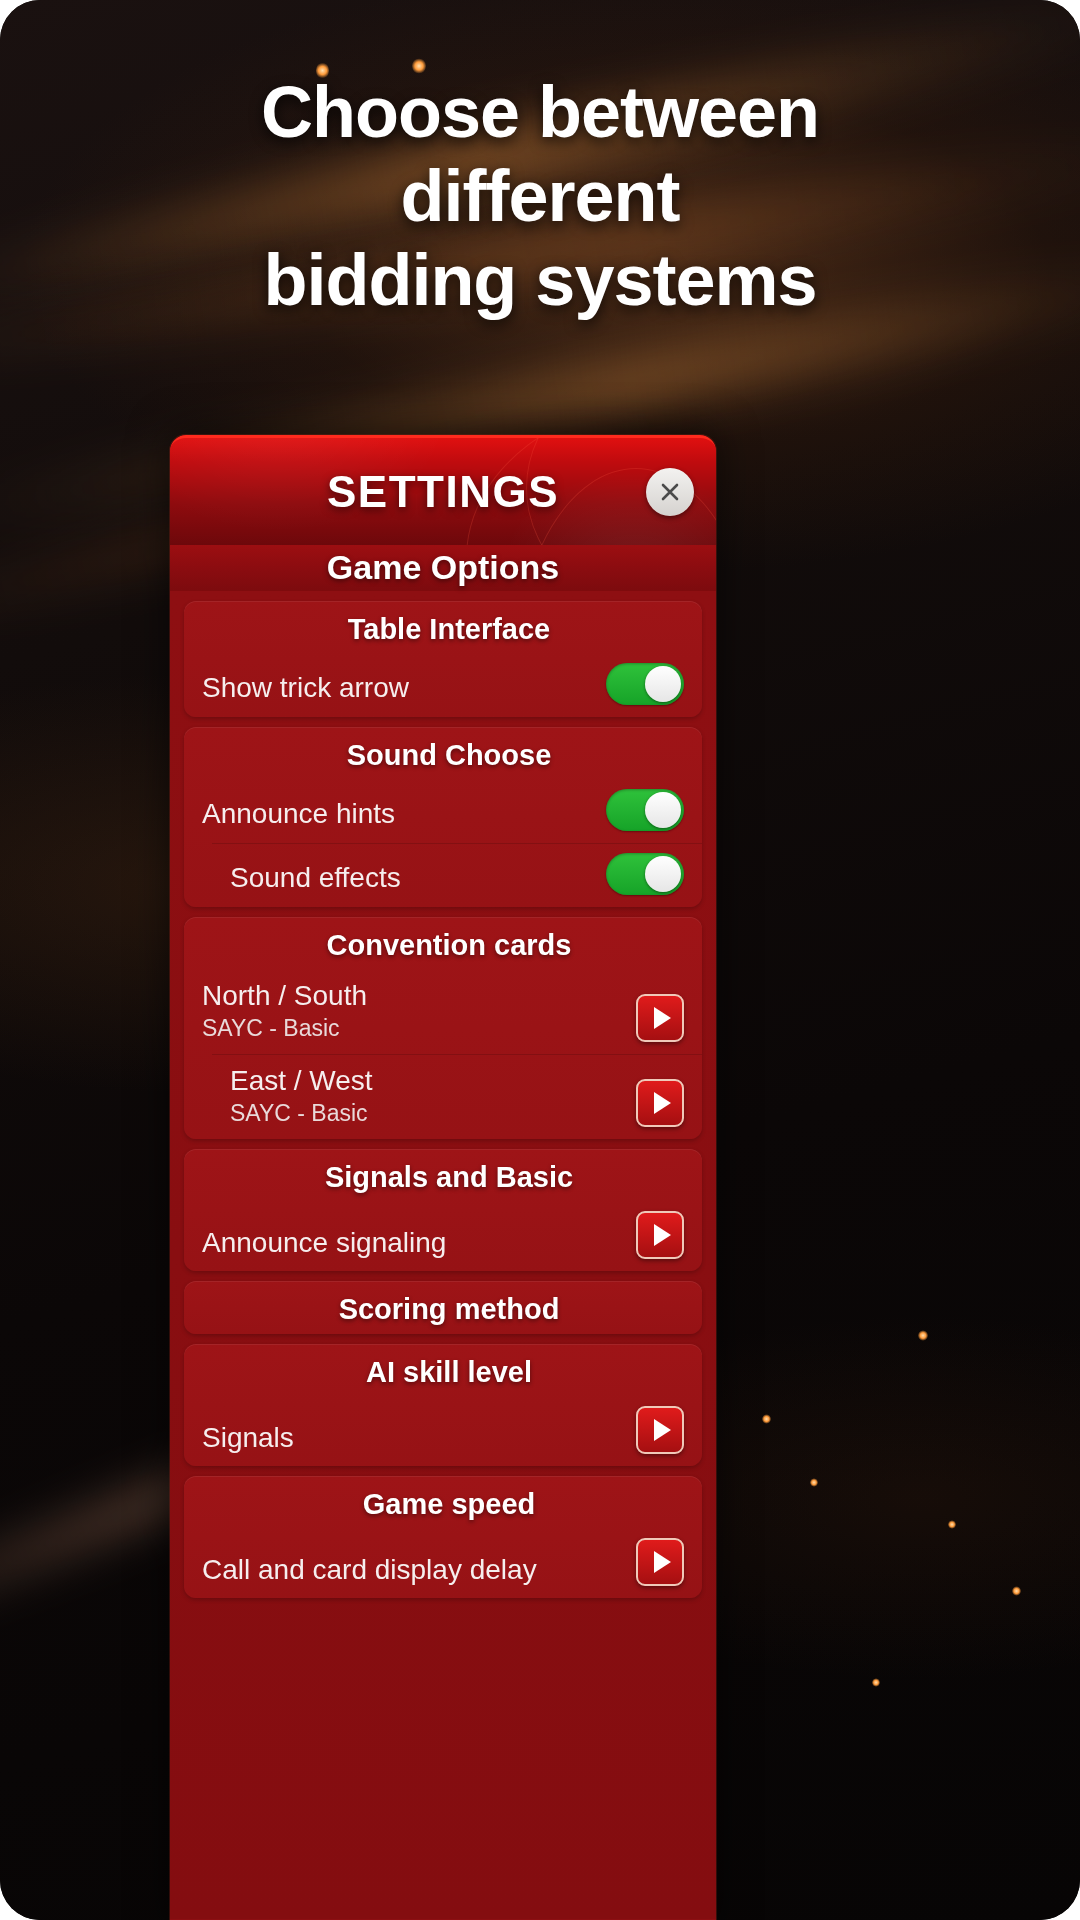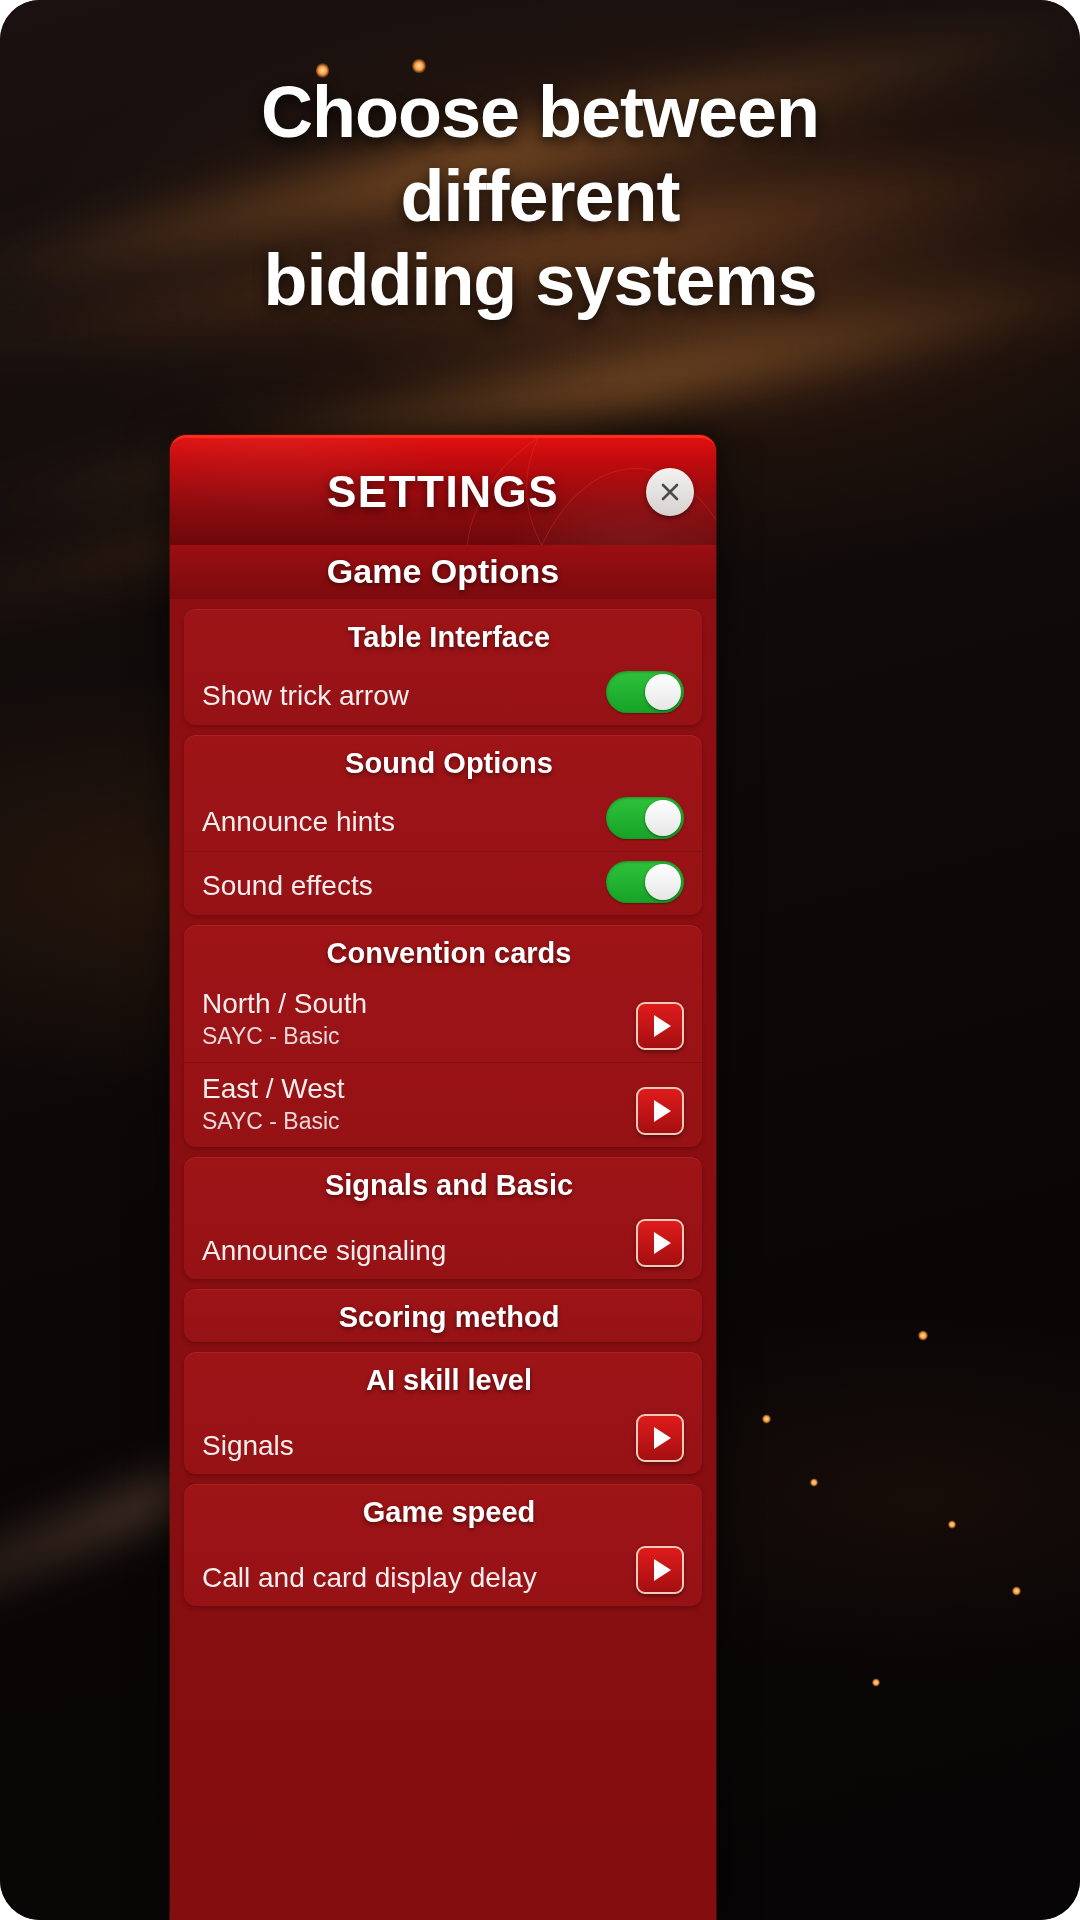--- a/index.html
+++ b/index.html
@@ -160,21 +160,21 @@
     align-items: center;
     justify-content: center;
     z-index: 3;
     box-shadow: 0 2px 5px rgba(0,0,0,0.45);
     cursor: pointer;
   }
   #close-button svg { display: block; }
 
   .section-bar {
     position: relative;
-    height: 54px;
+    height: 46px;
     background: linear-gradient(180deg, #9c0e11 0%, #8a0c10 55%, #7d0b0e 100%);
     display: flex;
     align-items: center;
     justify-content: center;
     border-bottom: 1px solid rgba(0,0,0,0.18);
   }
   #section-title {
     color: #fff;
     font-size: 34px;
     font-weight: bold;
@@ -206,21 +206,21 @@
   }
 
   .row {
     position: relative;
     display: flex;
     align-items: flex-end;
     justify-content: space-between;
     padding: 9px 18px 12px 18px;
     min-height: 60px;
   }
-  .row + .row { border-top: 1px solid rgba(0,0,0,0.14); }
+  .row + .row { border-top: 1px solid rgba(0,0,0,0.14); margin-left: 28px; }
 
   .row-texts { display: flex; flex-direction: column; gap: 2px; }
   .row-label {
     color: #f6eeee;
     font-size: 28px;
     line-height: 1.2;
   }
   .row-sub {
     color: #e9d9d9;
     font-size: 23px;
@@ -323,21 +323,21 @@
           <div class="row">
             <div class="row-texts">
               <div class="row-label">Show trick arrow</div>
             </div>
             <div class="toggle">
               <div class="knob"></div>
             </div>
           </div>
         </div>
         <div class="group">
-          <div class="group-title">Sound Options</div>
+          <div class="group-title">Sound Choose</div>
           <div class="row">
             <div class="row-texts">
               <div class="row-label">Announce hints</div>
             </div>
             <div class="toggle">
               <div class="knob"></div>
             </div>
           </div>
           <div class="row">
             <div class="row-texts">

